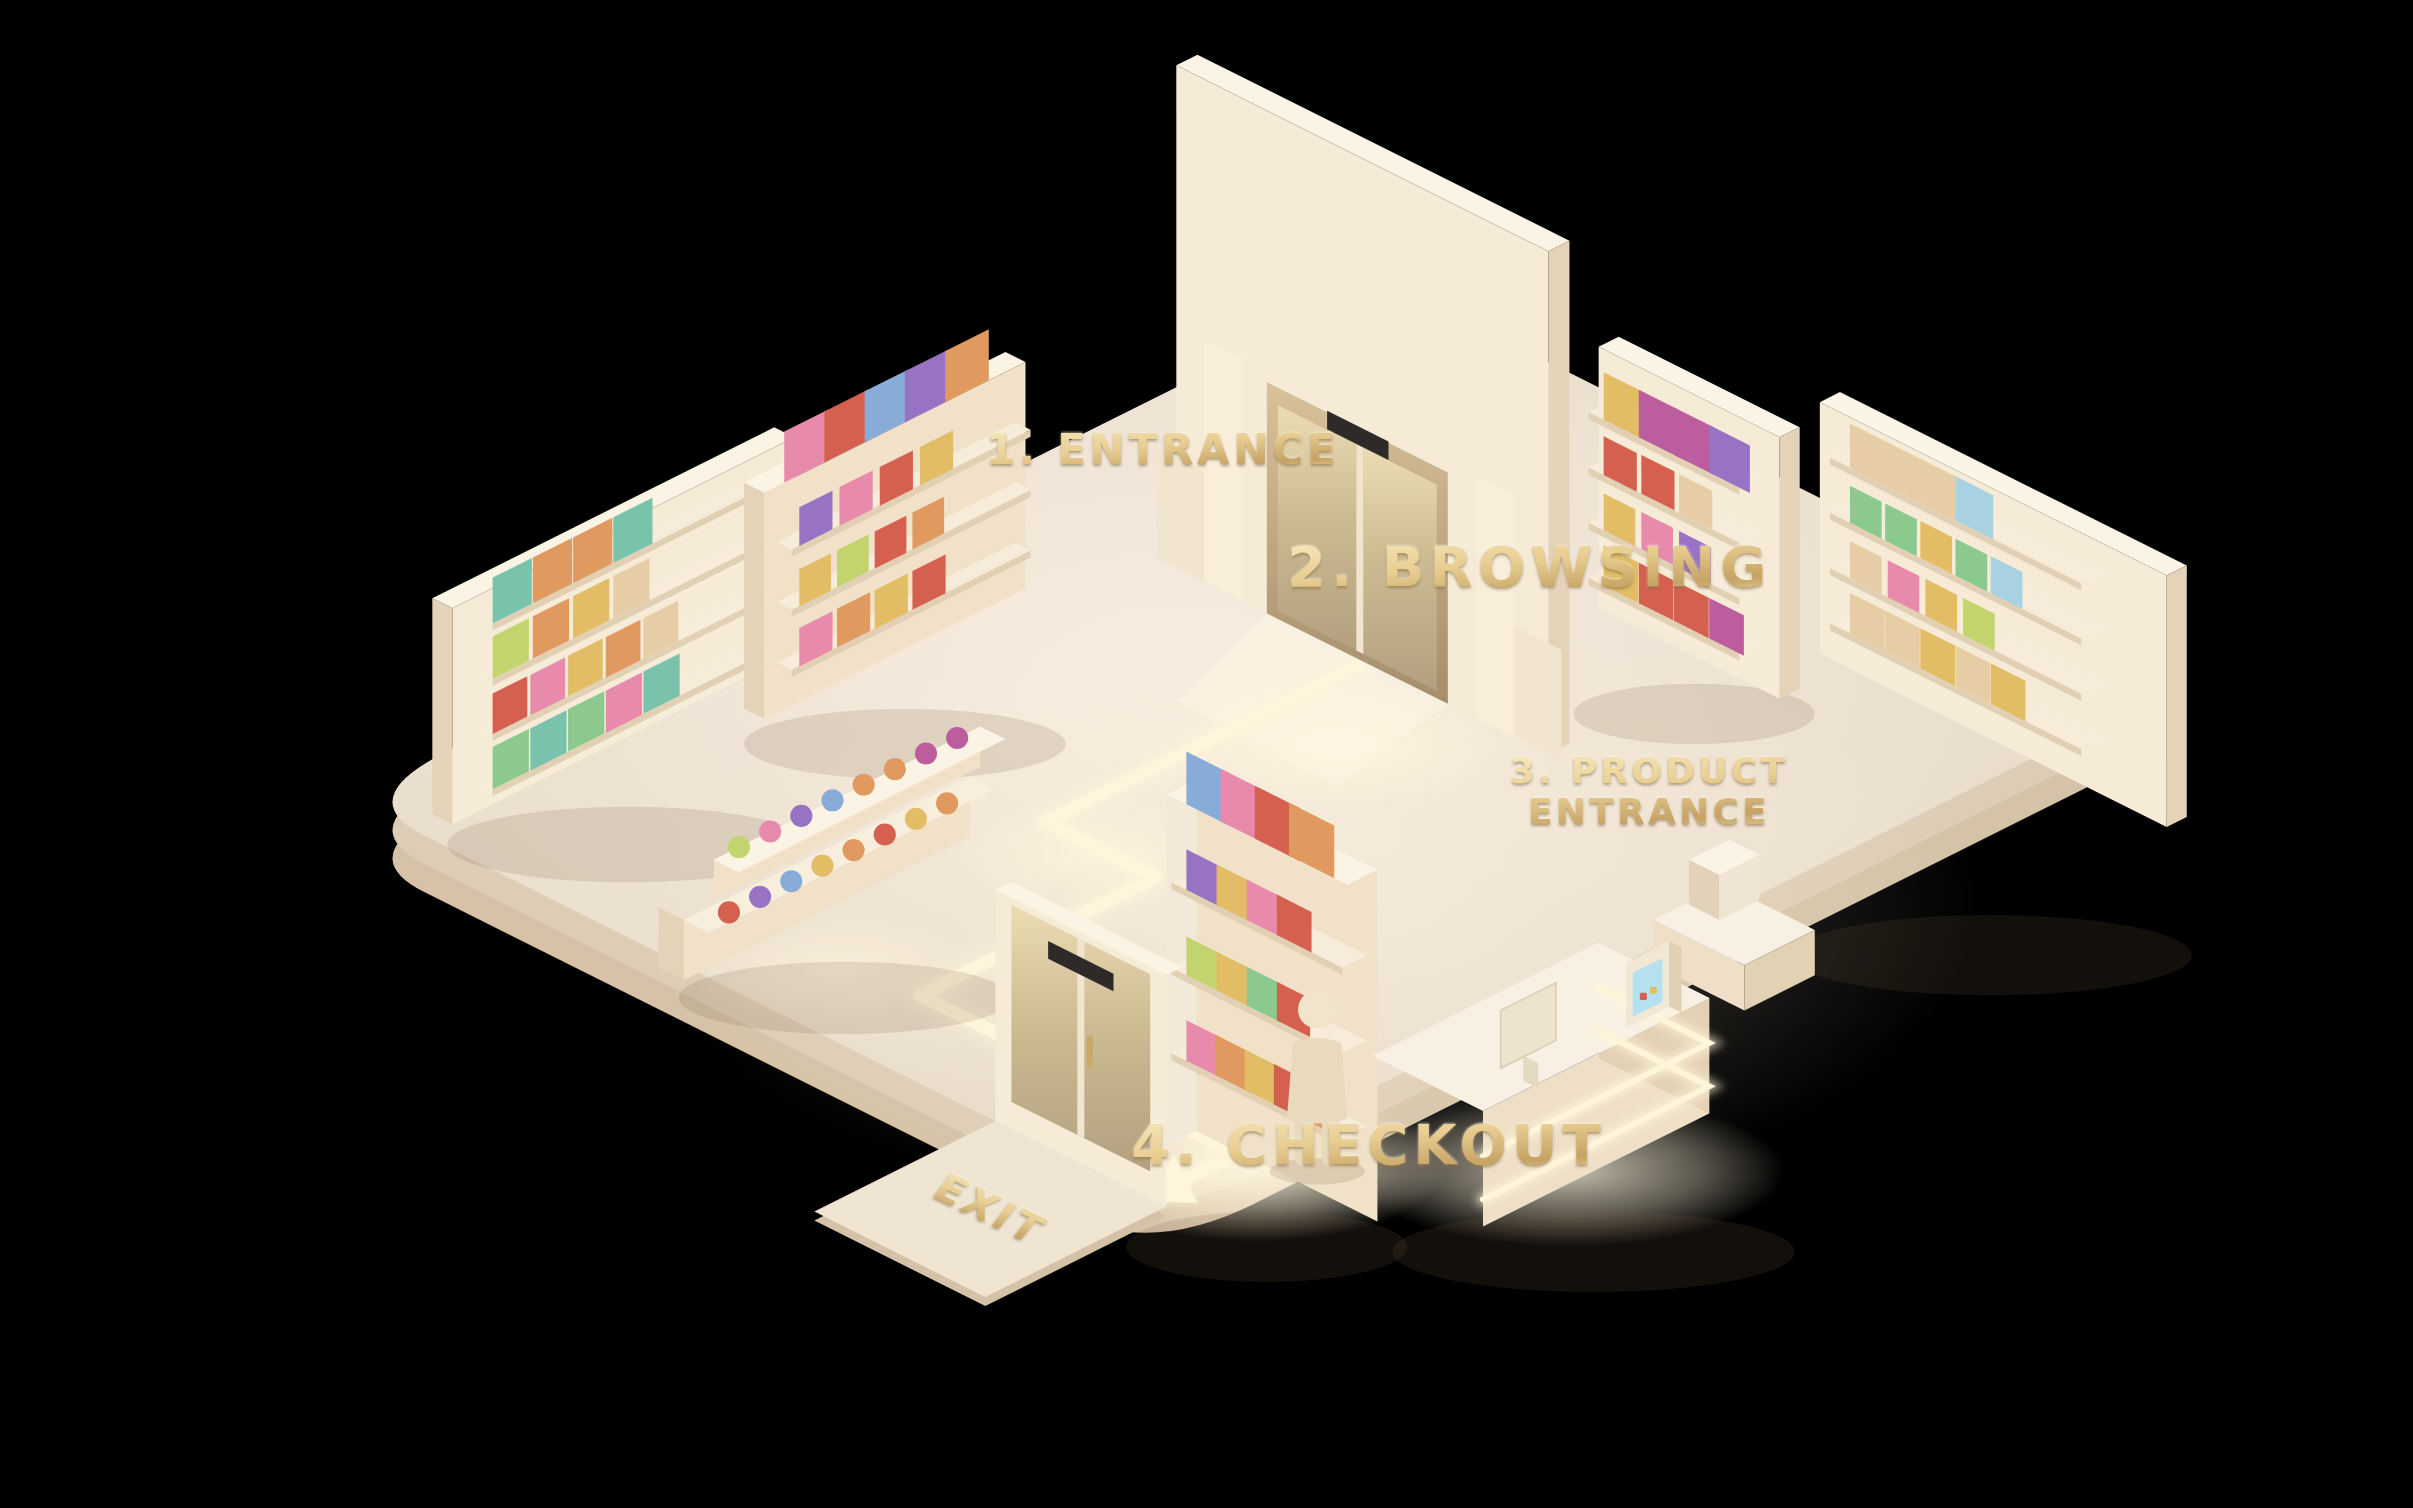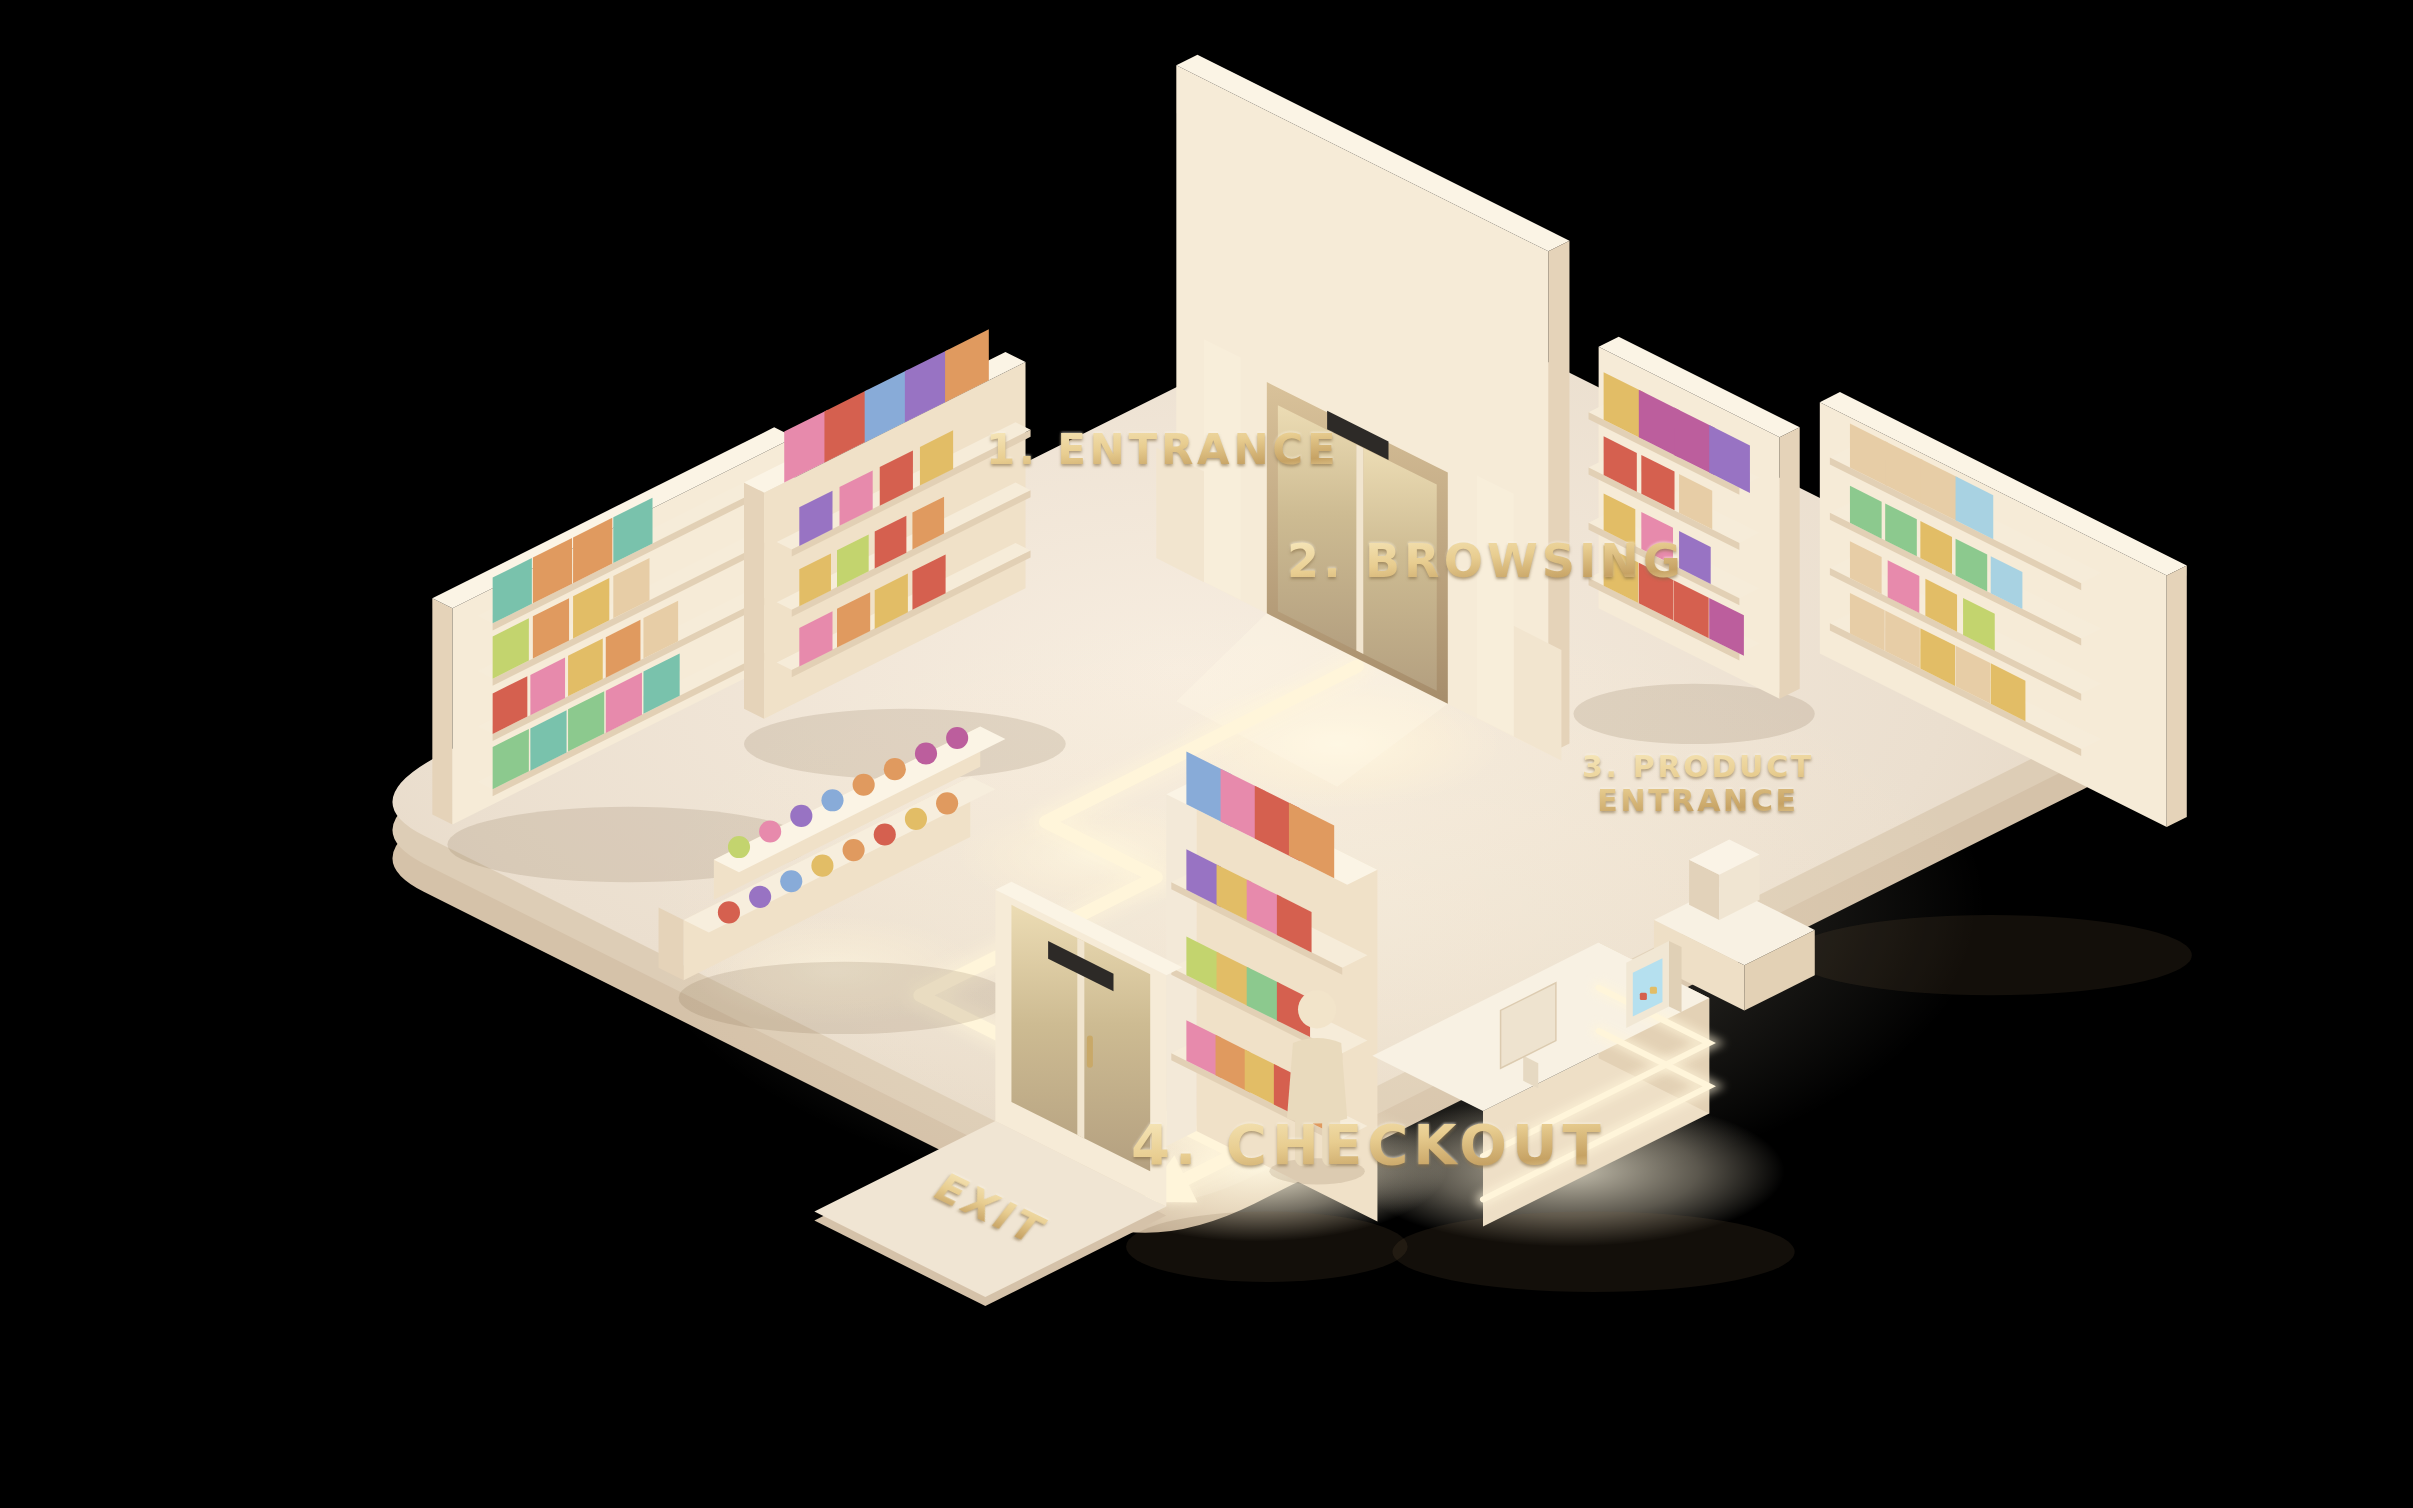--- a/index.html
+++ b/index.html
@@ -25,22 +25,22 @@
   .screenB{fill:var(--screen-blue)}
   .q0{fill:var(--p0)} .q1{fill:var(--p1)} .q2{fill:var(--p2)} .q3{fill:var(--p3)}
   .q4{fill:var(--p4)} .q5{fill:var(--p5)} .q6{fill:var(--p6)} .q7{fill:var(--p7)}
   .q8{fill:var(--p8)} .q9{fill:var(--p9)} .q10{fill:var(--p10)} .q11{fill:var(--p11)}
   
   .gold{position:absolute;font-weight:700;letter-spacing:.09em;white-space:nowrap;
         background:linear-gradient(175deg,#f6e6b9 8%,#e8cd90 45%,#c6a264 78%,#eed9a4 100%);
         -webkit-background-clip:text;background-clip:text;color:transparent;
         filter:drop-shadow(0 2.5px 1.5px rgba(105,75,25,.5)) drop-shadow(0 -1px 1px rgba(255,252,240,.55));}
   .lbl-1{left:986px;top:425px;font-size:42px;}
-  .lbl-2{left:1287px;top:534px;font-size:46px;}
-  .lbl-3{left:1532px;top:750px;font-size:30px;width:332px;text-align:center;line-height:1.14;}
+  .lbl-2{left:1287px;top:534px;font-size:56px;}
+  .lbl-3{left:1483px;top:750px;font-size:36px;width:332px;text-align:center;line-height:1.14;}
   .lbl-3 div{white-space:nowrap;}
   .lbl-4{left:1131px;top:1112px;font-size:56px;}
   .lbl-exit{left:905px;top:1186px;font-size:40px;width:171px;text-align:center;
             transform:rotate(26deg) skewX(-12deg);transform-origin:center;}
 </style>
 </head>
 <body>
 
 <div class="stage">
 

